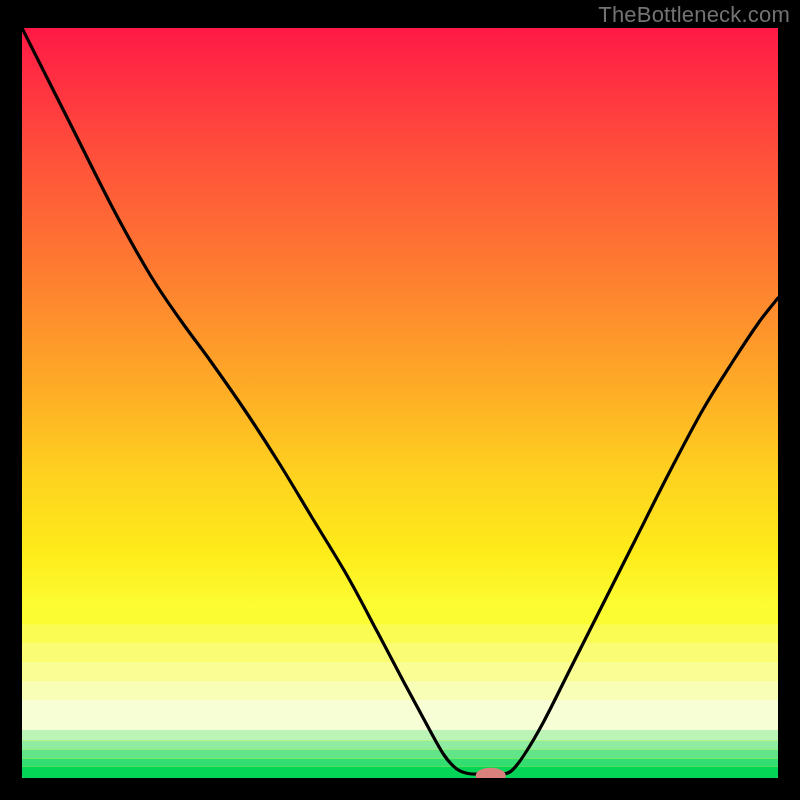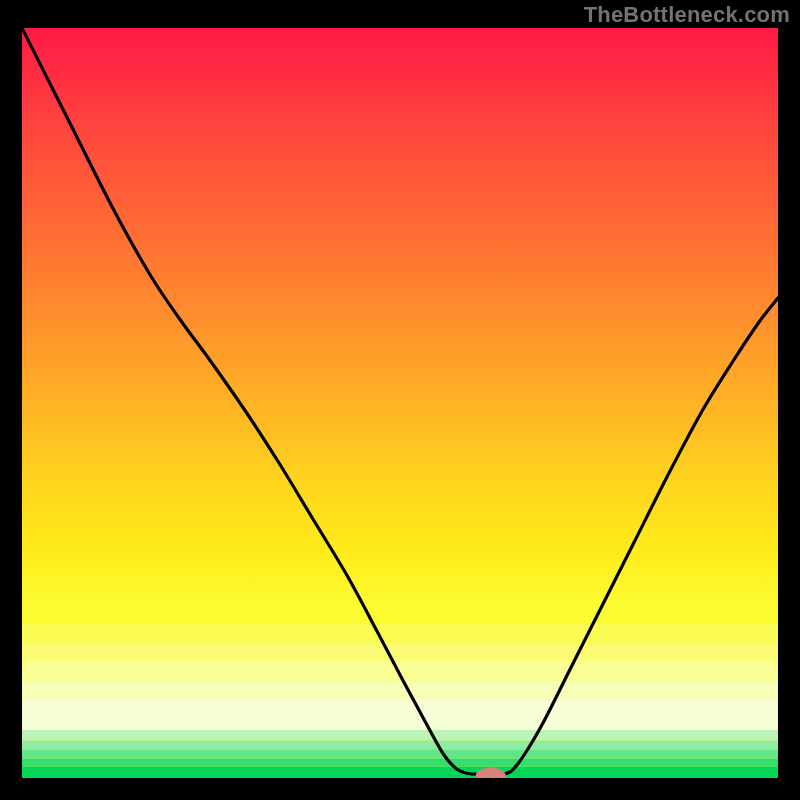--- a/index.html
+++ b/index.html
@@ -15,21 +15,21 @@
     width: 800px;
     height: 800px;
     background: #000;
   }
   .watermark {
     position: absolute;
     top: 2px;
     right: 10px;
     font-family: Arial, Helvetica, sans-serif;
     font-size: 22px;
-    font-weight: 700;
+    font-weight: 400;
     color: #737373;
     letter-spacing: 0.2px;
   }
   svg {
     position: absolute;
     left: 0;
     top: 0;
   }
 </style>
 </head>

